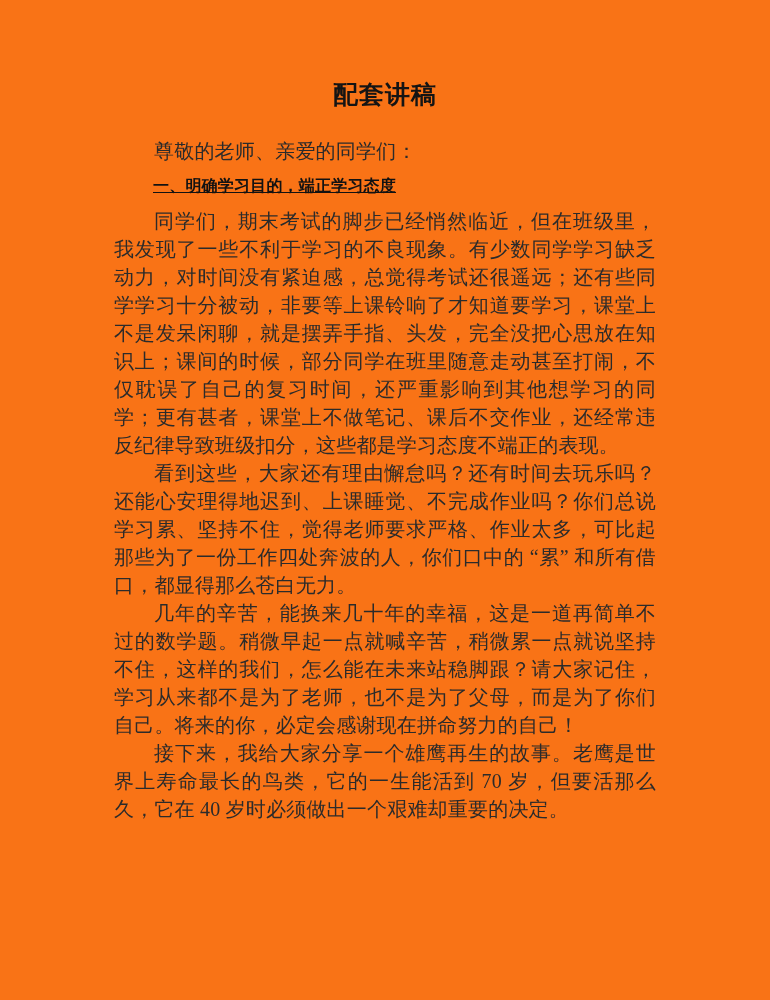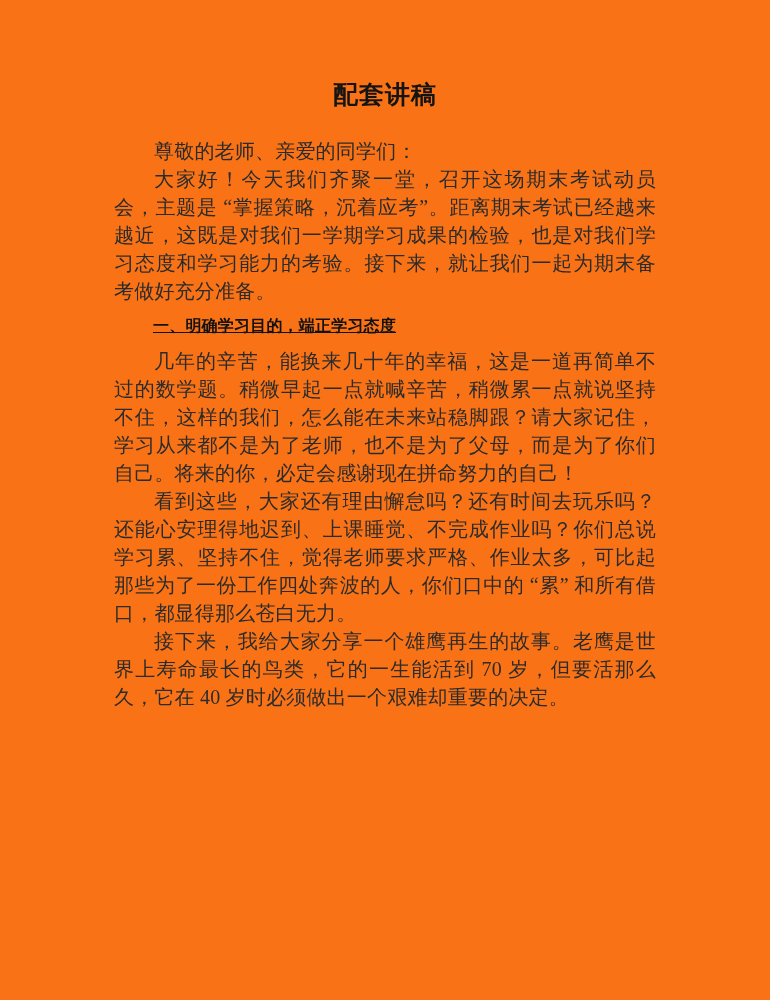--- a/index.html
+++ b/index.html
@@ -80,27 +80,27 @@
 </head>
 <body>
 
 <div class="page">
   <div class="doc-body">
 
     <h1 class="doc-title">配套讲稿</h1>
 
     <p class="para indent first-para">尊敬的老师、亲爱的同学们：</p>
 
-    <p class="para indent">大家好！今天我们齐聚一堂，召开这场期末考试动员会，主题是 “掌握策略，沉着应考”。距离期末考试已经越来越近，这既是对我们一学期学习成果的检验，也是对我们学习态度和学习能力的考验。接下来，就让我们一起为期末备考做好充分准备。</p>
 
     <h2 class="heading">一、明确学习目的，端正学习态度</h2>
 
+    <p class="para indent">同学们，期末考试的脚步已经悄然临近，但在班级里，我发现了一些不利于学习的不良现象。有少数同学学习缺乏动力，对时间没有紧迫感，总觉得考试还很遥远；还有些同学学习十分被动，非要等上课铃响了才知道要学习，课堂上不是发呆闲聊，就是摆弄手指、头发，完全没把心思放在知识上；课间的时候，部分同学在班里随意走动甚至打闹，不仅耽误了自己的复习时间，还严重影响到其他想学习的同学；更有甚者，课堂上不做笔记、课后不交作业，还经常违反纪律导致班级扣分，这些都是学习态度不端正的表现。</p>
 
 
+    <p class="para indent">看到这些，大家还有理由懈怠吗？还有时间去玩乐吗？还能心安理得地迟到、上课睡觉、不完成作业吗？你们总说学习累、坚持不住，觉得老师要求严格、作业太多，可比起那些为了一份工作四处奔波的人，你们口中的  “累”  和所有借口，都显得那么苍白无力。</p>
+
     <p class="para indent">几年的辛苦，能换来几十年的幸福，这是一道再简单不过的数学题。稍微早起一点就喊辛苦，稍微累一点就说坚持不住，这样的我们，怎么能在未来站稳脚跟？请大家记住，学习从来都不是为了老师，也不是为了父母，而是为了你们自己。将来的你，必定会感谢现在拼命努力的自己！</p>
-
-    <p class="para indent">看到这些，大家还有理由懈怠吗？还有时间去玩乐吗？还能心安理得地迟到、上课睡觉、不完成作业吗？你们总说学习累、坚持不住，觉得老师要求严格、作业太多，可比起那些为了一份工作四处奔波的人，你们口中的  “累”  和所有借口，都显得那么苍白无力。</p>
 
 
     <p class="para indent">接下来，我给大家分享一个雄鹰再生的故事。老鹰是世界上寿命最长的鸟类，它的一生能活到 70 岁，但要活那么久，它在 40 岁时必须做出一个艰难却重要的决定。</p>
 
   </div>
 </div>
 
 </body></html>

